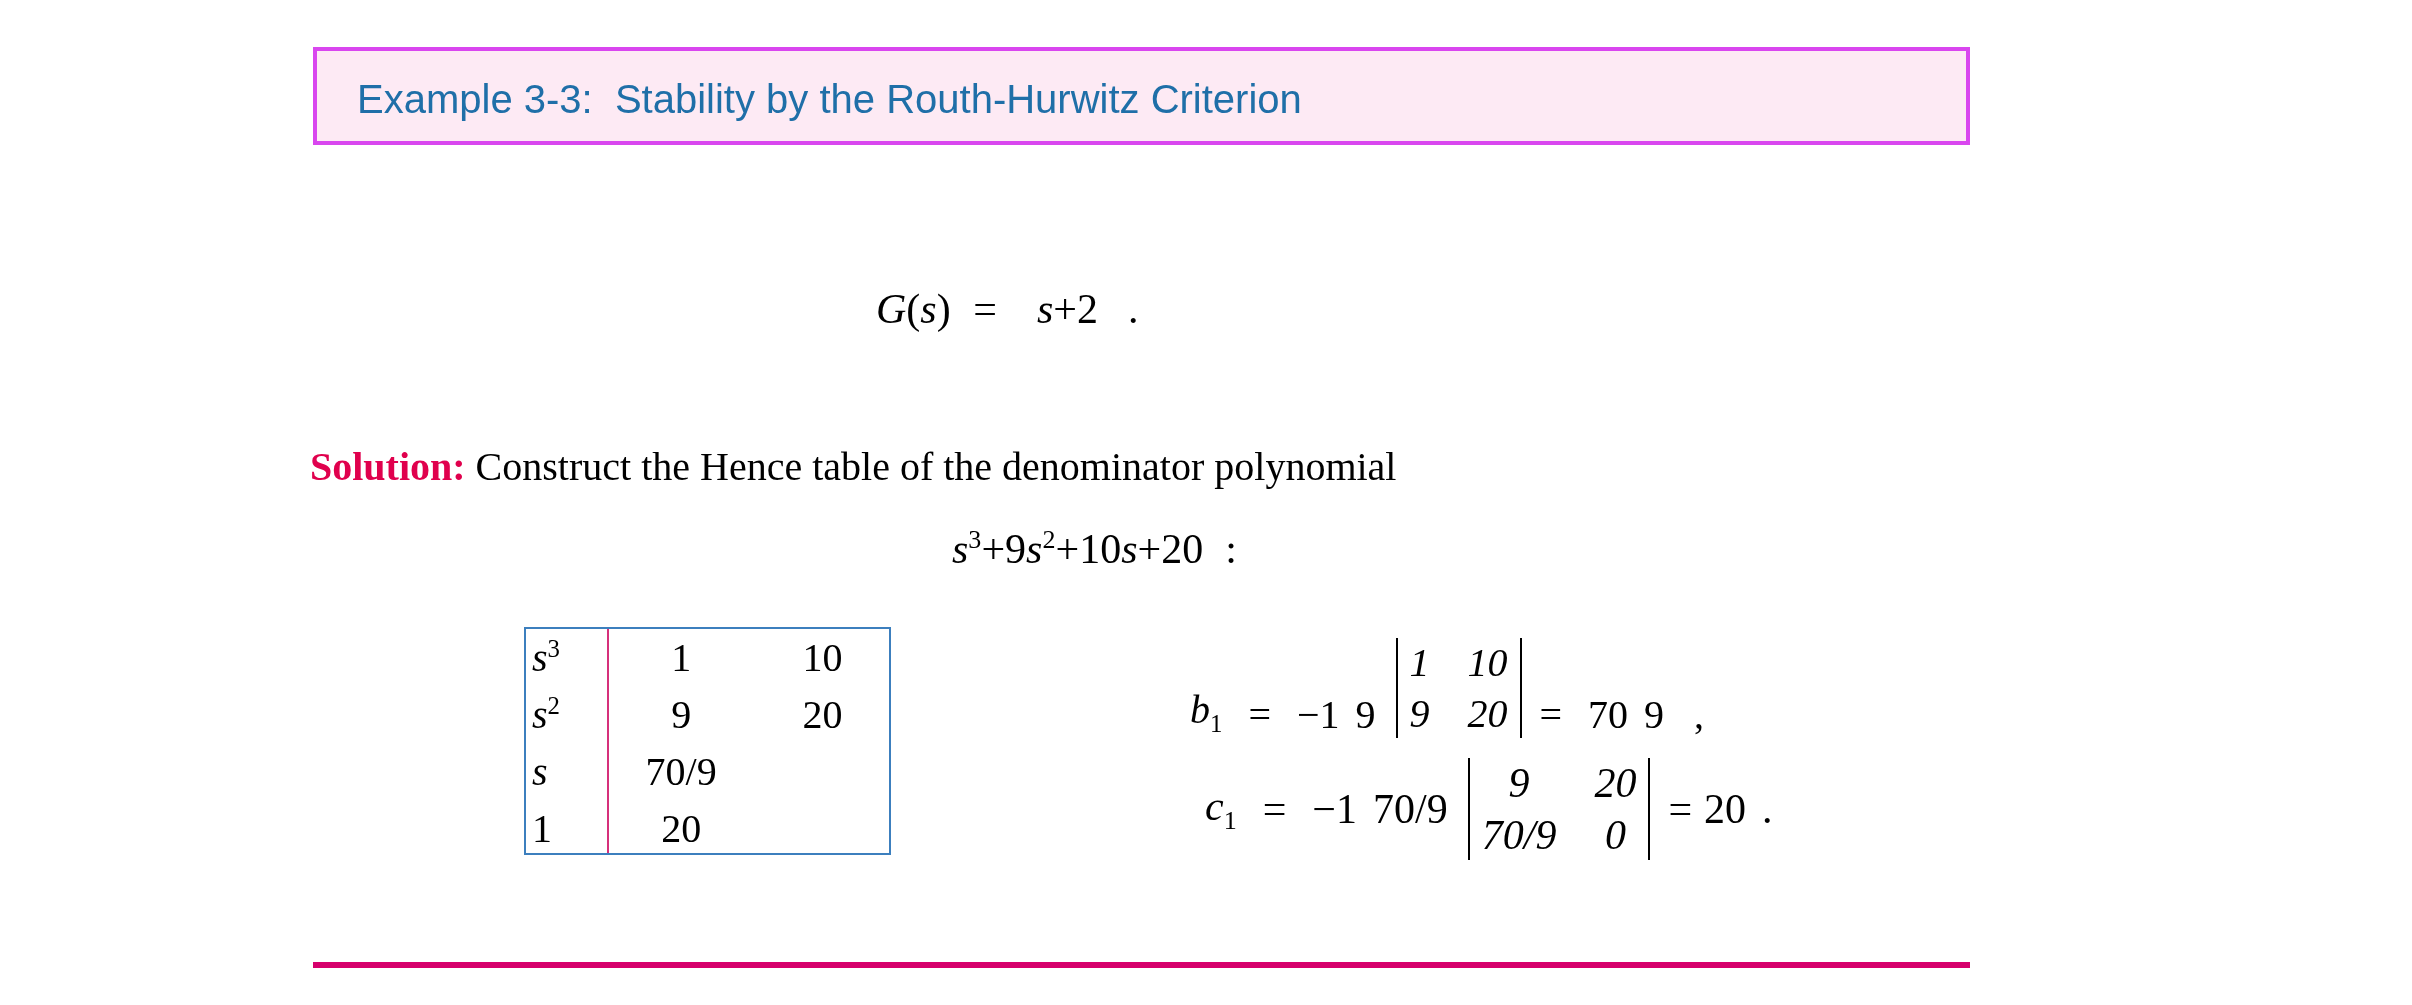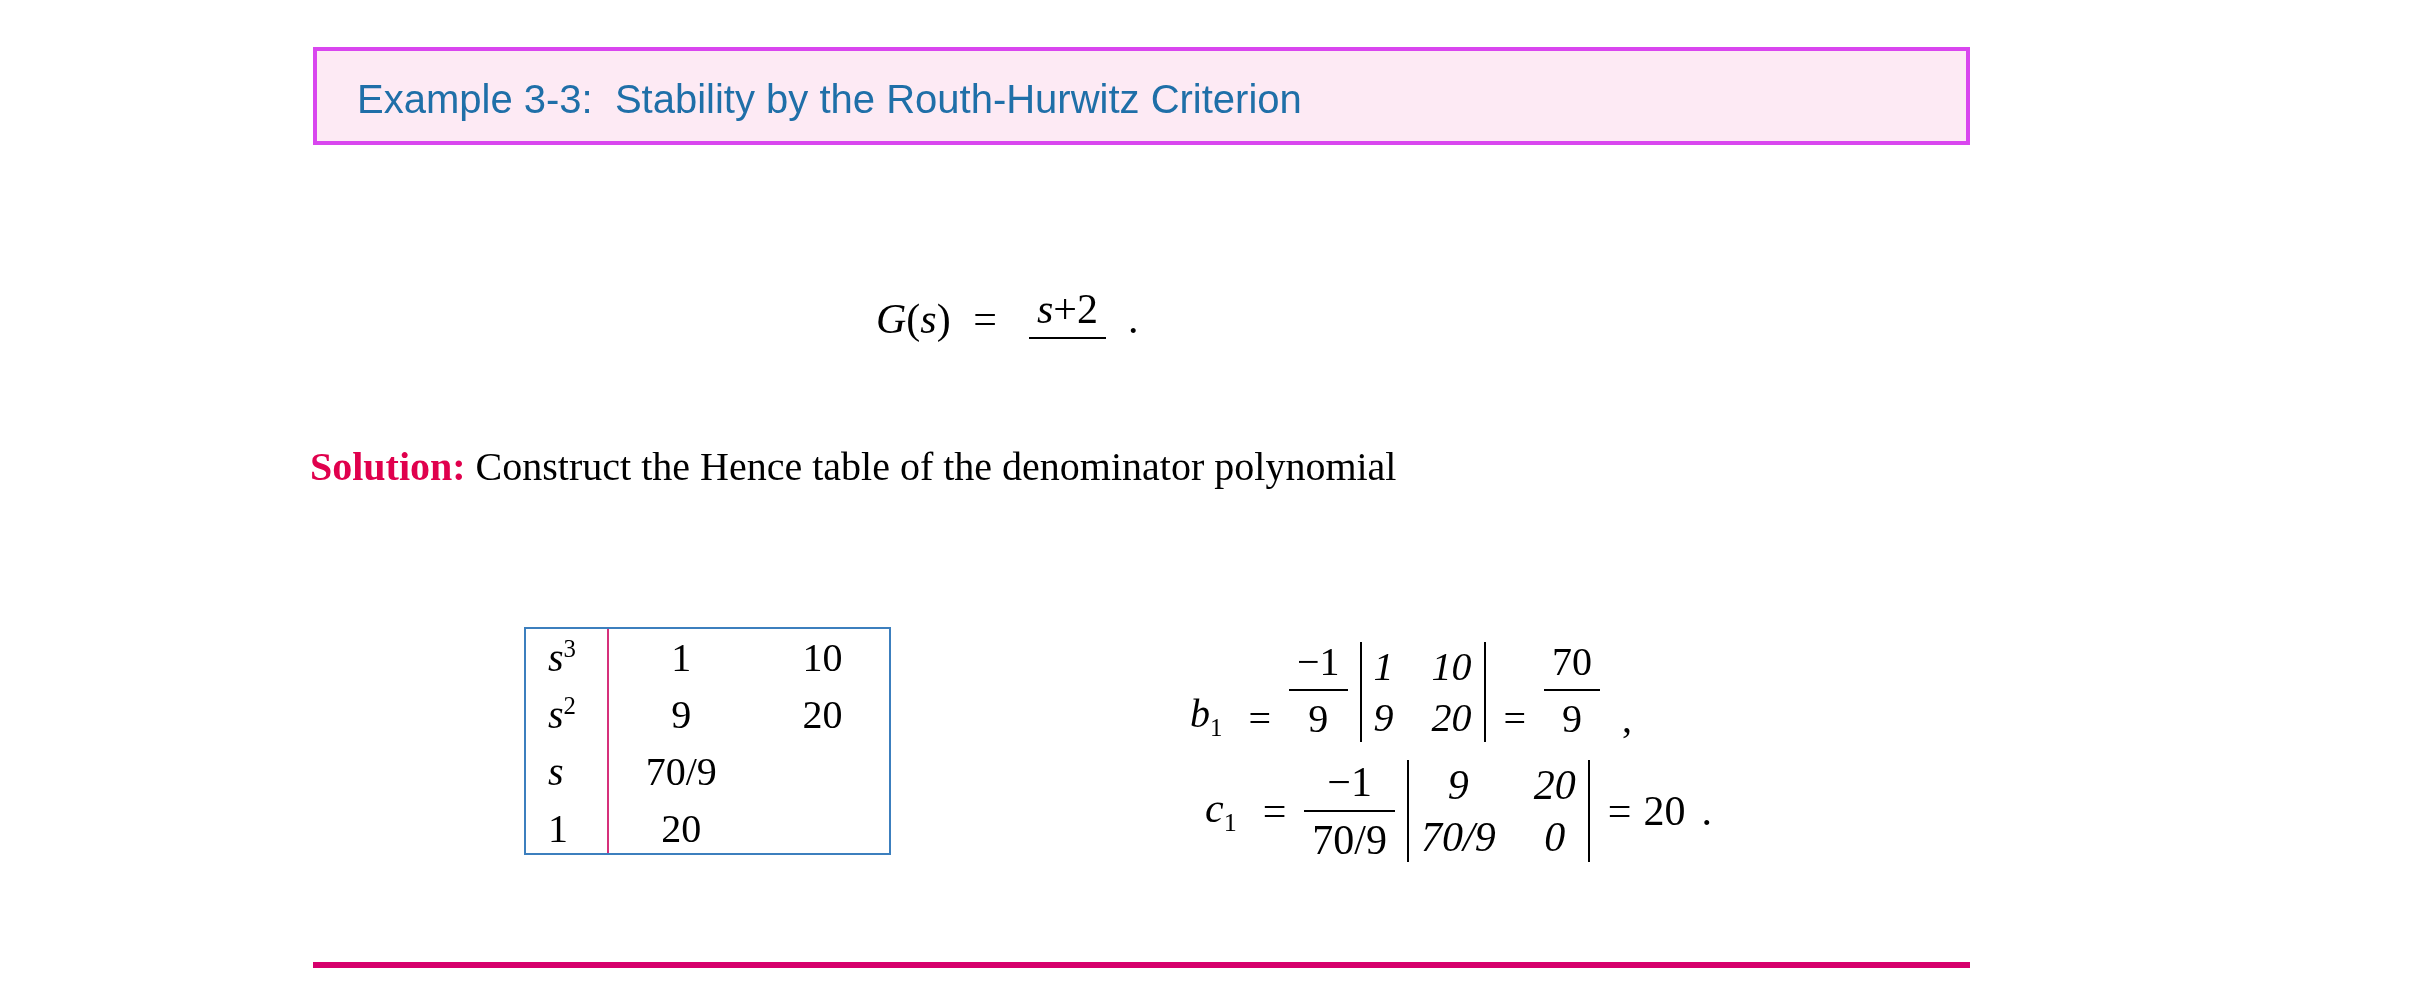--- a/index.html
+++ b/index.html
@@ -91,21 +91,21 @@
   .eq-gs {
     position: absolute;
     left: 876px;
     top: 285px;
     font-size: 42px;
     display: flex;
     align-items: flex-end;
   }
   .frac {
     display: inline-flex;
-    flex-direction: column;
+    flex-direction: row;
     align-items: center;
     vertical-align: middle;
     margin: 0 6px;
   }
   .frac .num, .frac .den {
     padding: 0 8px;
     white-space: nowrap;
   }
   .frac .bar {
     width: 100%;
@@ -152,21 +152,21 @@
   }
   .routh-row {
     display: flex;
     align-items: center;
     height: 57px;
     font-size: 40px;
   }
   .routh-power {
     width: 81px;
     text-align: left;
-    padding-left: 22px;
+    padding-left: 6px;
     box-sizing: border-box;
   }
   .routh-c1 {
     width: 150px;
     text-align: center;
     box-sizing: border-box;
   }
   .routh-c2 {
     width: 134px;
     text-align: center;
@@ -250,20 +250,23 @@
       <span class="bar"></span>
     </span>
     <span class="period">.</span>
   </div>
 
   <div class="line-solution">
     <span class="solution-label">Solution:</span>
     <span>Construct the Hence table of the denominator polynomial</span>
   </div>
 
+  <div class="eq-poly math">
+    <span class="math">s</span><span class="sup">3</span><span class="up">+</span><span class="up">9</span><span class="math">s</span><span class="sup">2</span><span class="up">+</span><span class="up">10</span><span class="math">s</span><span class="up">+</span><span class="up">20</span><span class="colon">:</span>
+  </div>
 
   <div class="routh-table">
     <div class="routh-vline"></div>
     <div class="routh-rows">
 
       <div class="routh-row">
         <div class="routh-power math">
           <span class="math">s</span><span class="sup">3</span>
         </div>
         <div class="routh-c1">1</div>

